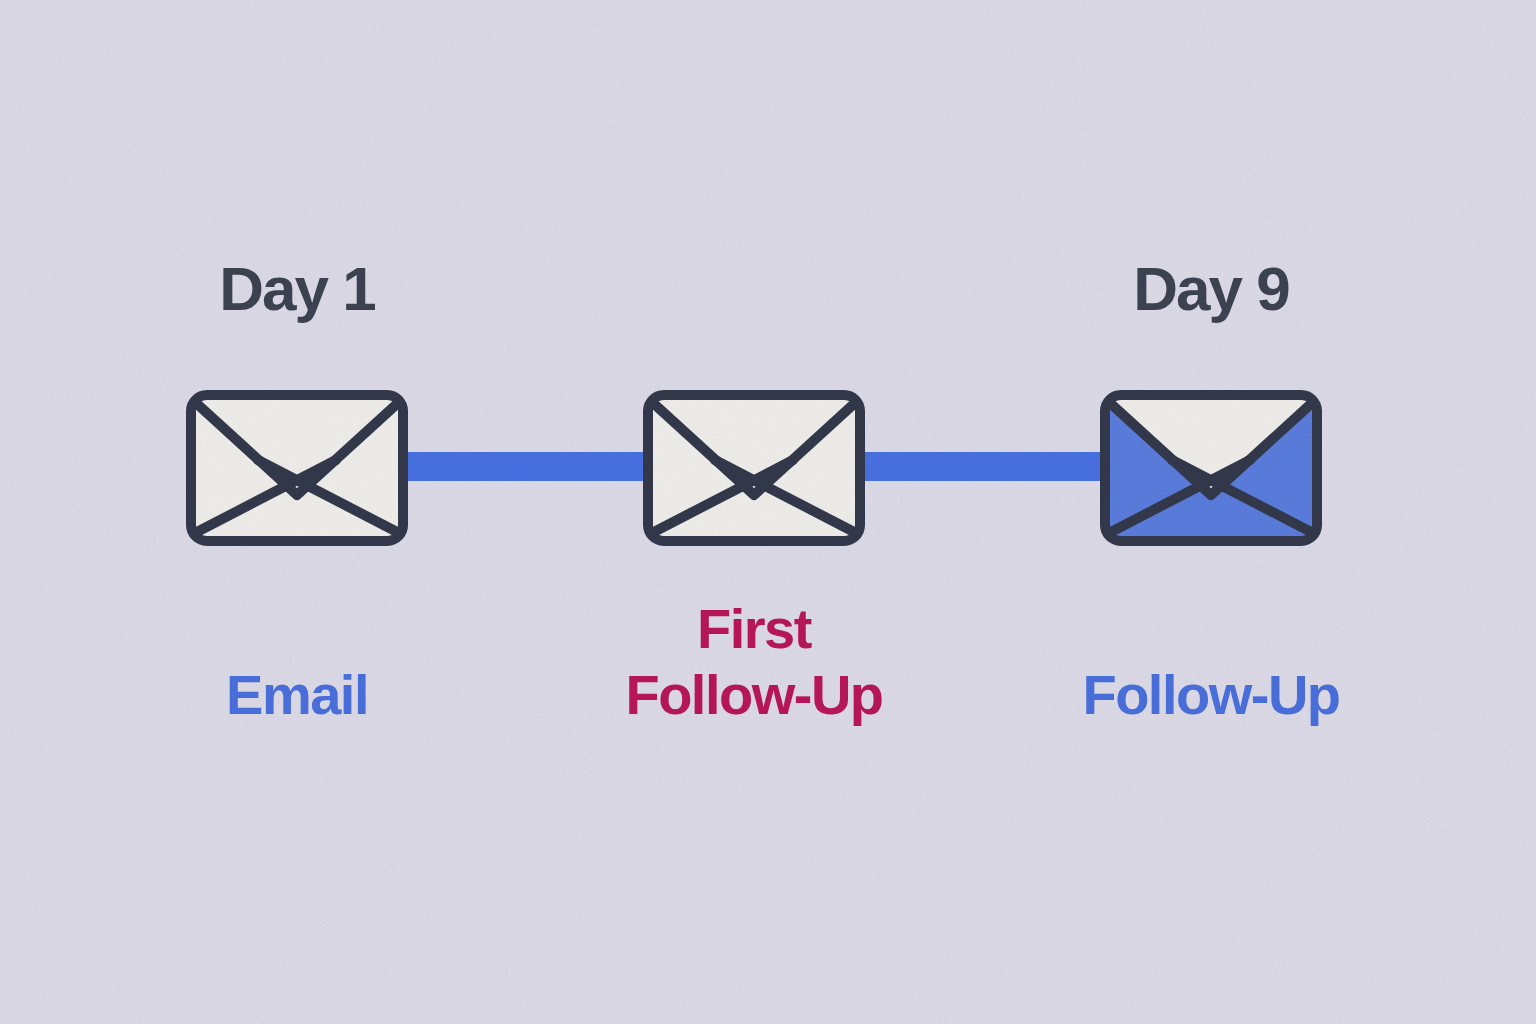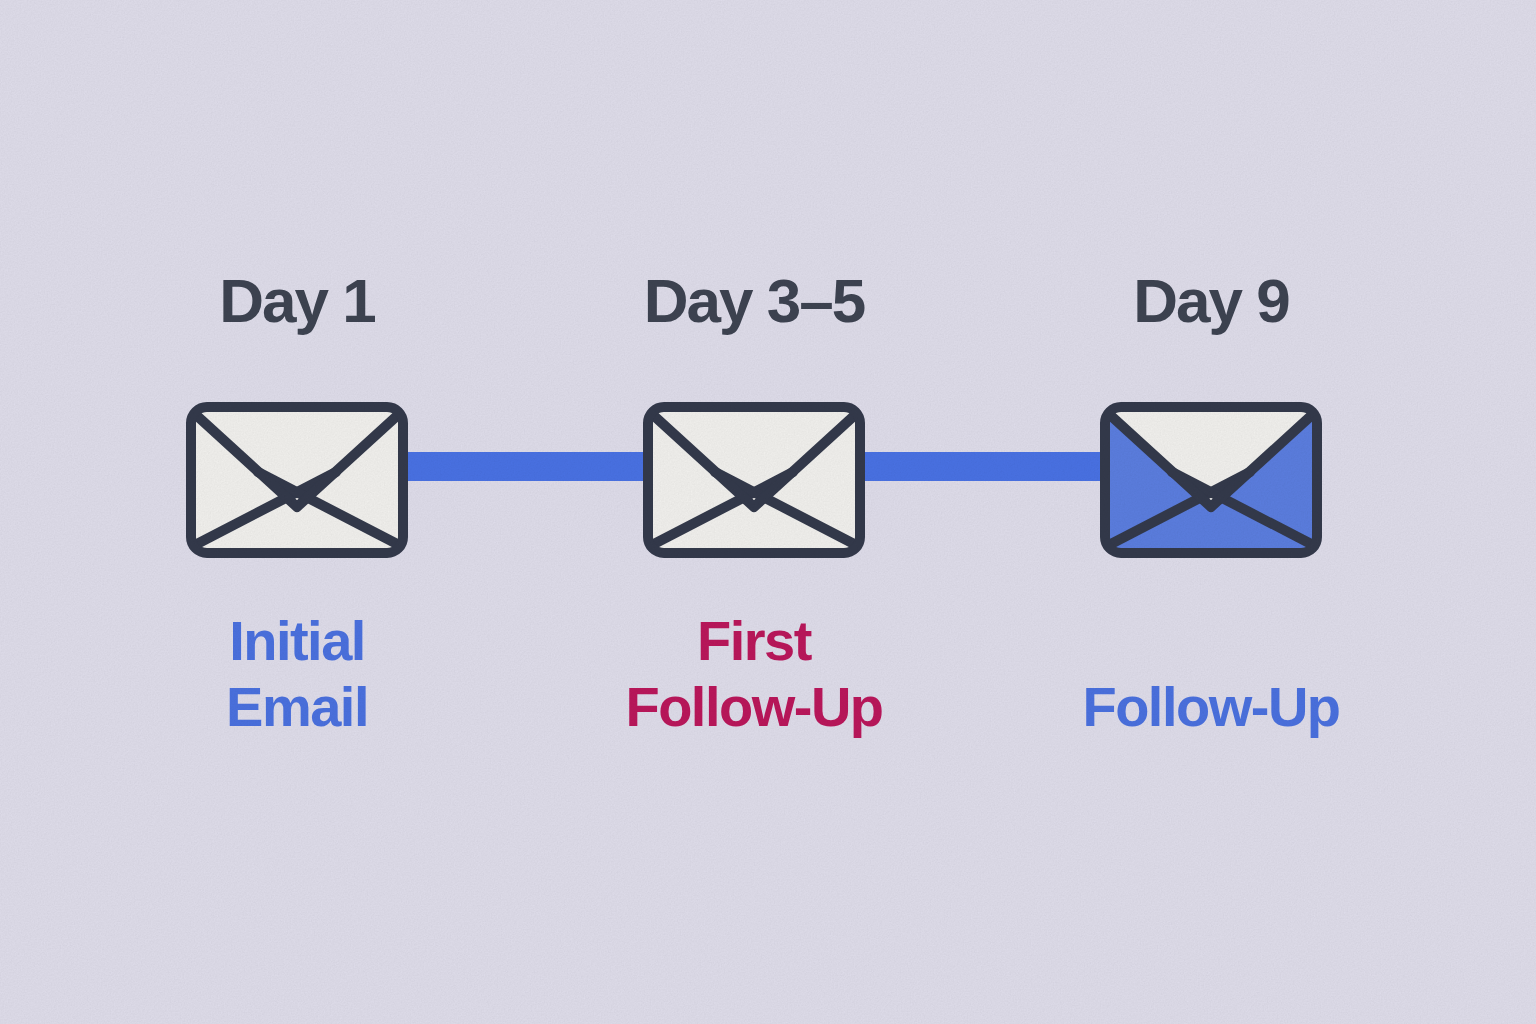--- a/index.html
+++ b/index.html
@@ -20,21 +20,21 @@
     position: absolute;
     top: 452px;
     left: 298px;
     width: 912px;
     height: 29px;
     z-index: 1;
   }
 
   .column {
     position: absolute;
-    top: 12px;
+    top: 0;
     width: 460px;
     height: 930px;
     z-index: 2;
   }
   .column.c1 { left: 67px; }
   .column.c2 { left: 524px; }
   .column.c3 { left: 981px; }
 
   .day-label {
     position: absolute;
@@ -97,27 +97,26 @@
         </defs>
         <rect x="6" y="6" width="212" height="146" rx="16" class="env-body" data-bind-attr="fill:colors.envelope_white_fill" fill="#f6f5f2"></rect>
         <path d="M 6 6 L 112 106 L 218 6 Z" clip-path="url(#envclip1)" data-bind-attr="fill:colors.envelope_white_fill" fill="#f6f5f2"></path>
         <path d="M 10 144 L 151 71" fill="none" stroke-width="10" stroke-linecap="round" data-bind-attr="stroke:colors.outline_dark" stroke="#353b4d"></path>
         <path d="M 214 144 L 73 71" fill="none" stroke-width="10" stroke-linecap="round" data-bind-attr="stroke:colors.outline_dark" stroke="#353b4d"></path>
         <path d="M 10 13 L 112 106 L 214 13" fill="none" stroke-width="10" stroke-linejoin="round" stroke-linecap="round" data-bind-attr="stroke:colors.outline_dark" stroke="#353b4d"></path>
         <rect x="6" y="6" width="212" height="146" rx="16" fill="none" stroke-width="10" data-bind-attr="stroke:colors.outline_dark" stroke="#353b4d"></rect>
       </svg>
     </div>
     <div class="step-label" style="color: rgb(76, 115, 227);">
-      <span data-bind="timeline.steps.0.label_line1">Initial</span><br>
+      <br>
       <span data-bind="timeline.steps.0.label_line2">Email</span>
     </div>
   </div>
 
   <div class="column c2">
-    <div class="day-label" data-bind="timeline.steps.1.day" style="color: rgb(63, 69, 83);">Day 3–5</div>
     <div class="envelope-wrap">
       <svg width="224" height="158" viewBox="0 0 224 158">
         <defs>
           <clipPath id="envclip2">
               <rect x="6" y="6" width="212" height="146" rx="16"></rect>
             </clipPath>
         </defs>
         <rect x="6" y="6" width="212" height="146" rx="16" data-bind-attr="fill:colors.envelope_white_fill" fill="#f6f5f2"></rect>
         <path d="M 6 6 L 112 106 L 218 6 Z" clip-path="url(#envclip2)" data-bind-attr="fill:colors.envelope_white_fill" fill="#f6f5f2"></path>
         <path d="M 10 144 L 151 71" fill="none" stroke-width="10" stroke-linecap="round" data-bind-attr="stroke:colors.outline_dark" stroke="#353b4d"></path>

